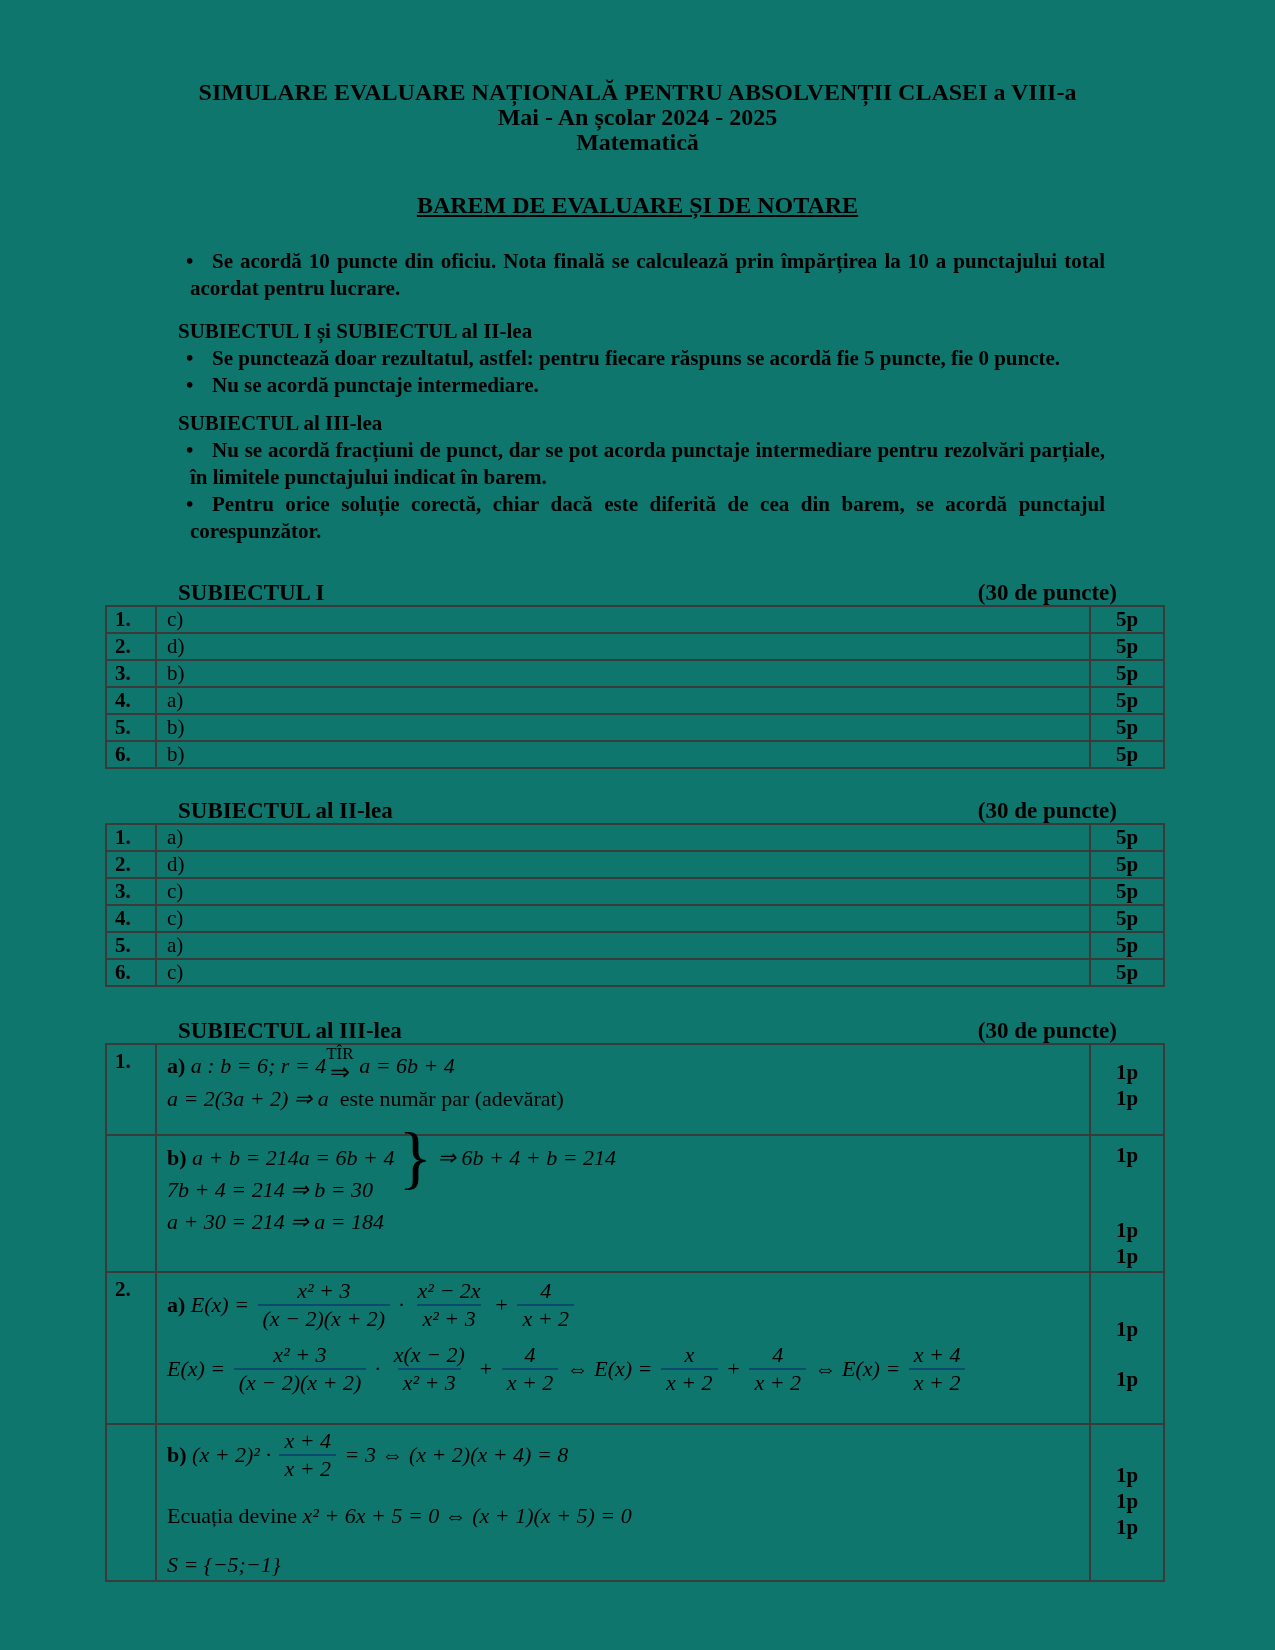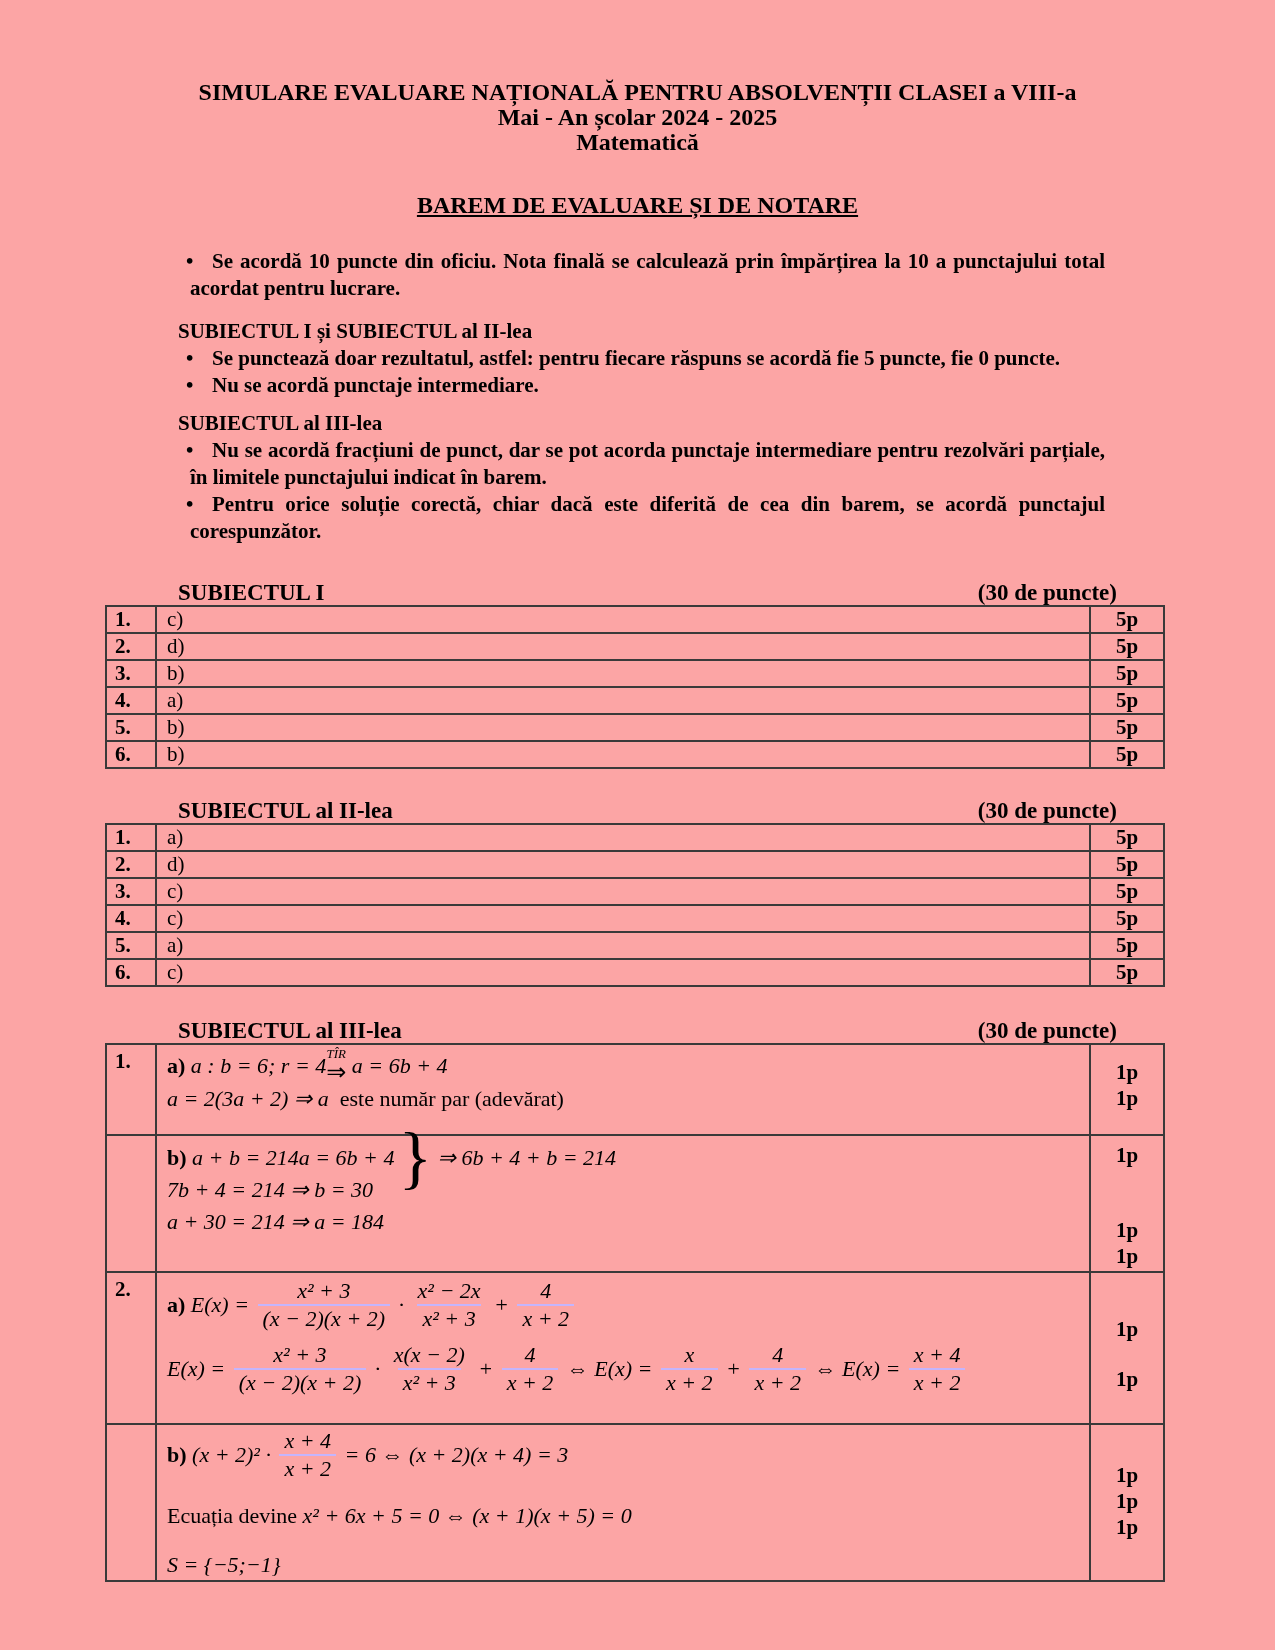--- a/index.html
+++ b/index.html
@@ -1,17 +1,17 @@
 <!DOCTYPE html>
 <html><head>
 <meta charset="utf-8">
 <style>
   html,body { margin:0; padding:0; background:#fff; }
   .page {
-    position:relative; width:1275px; height:1650px; background:#fca5a5;
+    position:relative; width:1275px; height:1650px; background:#0f766e;
     font-family:"Liberation Serif", serif; color:#000; overflow:hidden;
   }
   
   .titleblock { position:absolute; top:80px; left:0; width:100%; text-align:center;
     font-weight:bold; font-size:24px; line-height:25px; }
   .barem { position:absolute; top:192px; left:0; width:100%; text-align:center;
     font-weight:bold; font-size:24px;text-decoration:underline; }
   
   .intro { position:absolute; top:248px; left:105px; width:1000px;
     font-size:21px; font-weight:bold; line-height:27px; }
@@ -58,23 +58,23 @@
   .r1a { padding:2px 0 0 10px; }
   .r1b { padding:6px 0 0 10px; }
   .r1b .mline + .mline { margin-top:2px; }
   .r2a { padding:5px 0 0 10px; }
   .r2a .mline + .mline { margin-top:10px; }
   .r2b { padding:3px 0 0 10px; }
   .r2b .mline + .mline { margin-top:19px; }
   .frac { display:inline-flex; flex-direction:column; align-items:center; text-align:center;
     margin:0 3px; font-style:italic; }
   .fn, .fd { display:block; padding:0 5px; line-height:26px; }
-  .fd { border-top:2px solid #c4b5fd; }
+  .fd { border-top:2px solid #0c4a6e; }
   .over { display:inline-flex; flex-direction:column; align-items:center; }
-  .ot { font-size:13px; line-height:13px; font-style:italic; }
+  .ot { font-size:17px; line-height:13px; }
   .ob { font-size:24px; line-height:24px; }
   .cases { display:inline-flex; align-items:center; }
   .ccol { display:inline-flex; flex-direction:row; }
   .cline { line-height:31px; font-style:italic; white-space:pre; }
   .brace { font-size:70px; line-height:0; margin-left:4px; font-style:normal; display:inline-block; }
 </style>
 </head>
 <body>
 
 <div class="page">
@@ -232,21 +232,21 @@
       </div>
       <div class="t3pts p2a">
         <div class="pts-line">1p</div>
         <div class="pts-line">1p</div>
       </div>
     </div>
 
     <div class="t3row h2b">
       <div class="t3num"></div>
       <div class="t3content r2b">
-        <div class="mline"><span class="mb">b) </span><span class="mi">(x + 2)² · </span><span class="frac"><span class="fn">x + 4</span><span class="fd">x + 2</span></span><span class="mi"> = 6 ⇔ (x + 2)(x + 4) = 3</span></div>
+        <div class="mline"><span class="mb">b) </span><span class="mi">(x + 2)² · </span><span class="frac"><span class="fn">x + 4</span><span class="fd">x + 2</span></span><span class="mi"> = 3 ⇔ (x + 2)(x + 4) = 8</span></div>
         <div class="mline"><span class="mu">Ecuația devine </span><span class="mi">x² + 6x + 5 = 0 ⇔ (x + 1)(x + 5) = 0</span></div>
         <div class="mline"><span class="mi">S = {−5;−1}</span></div>
       </div>
       <div class="t3pts p2b">
         <div class="pts-line">1p</div>
         <div class="pts-line">1p</div>
         <div class="pts-line">1p</div>
       </div>
     </div>
 

